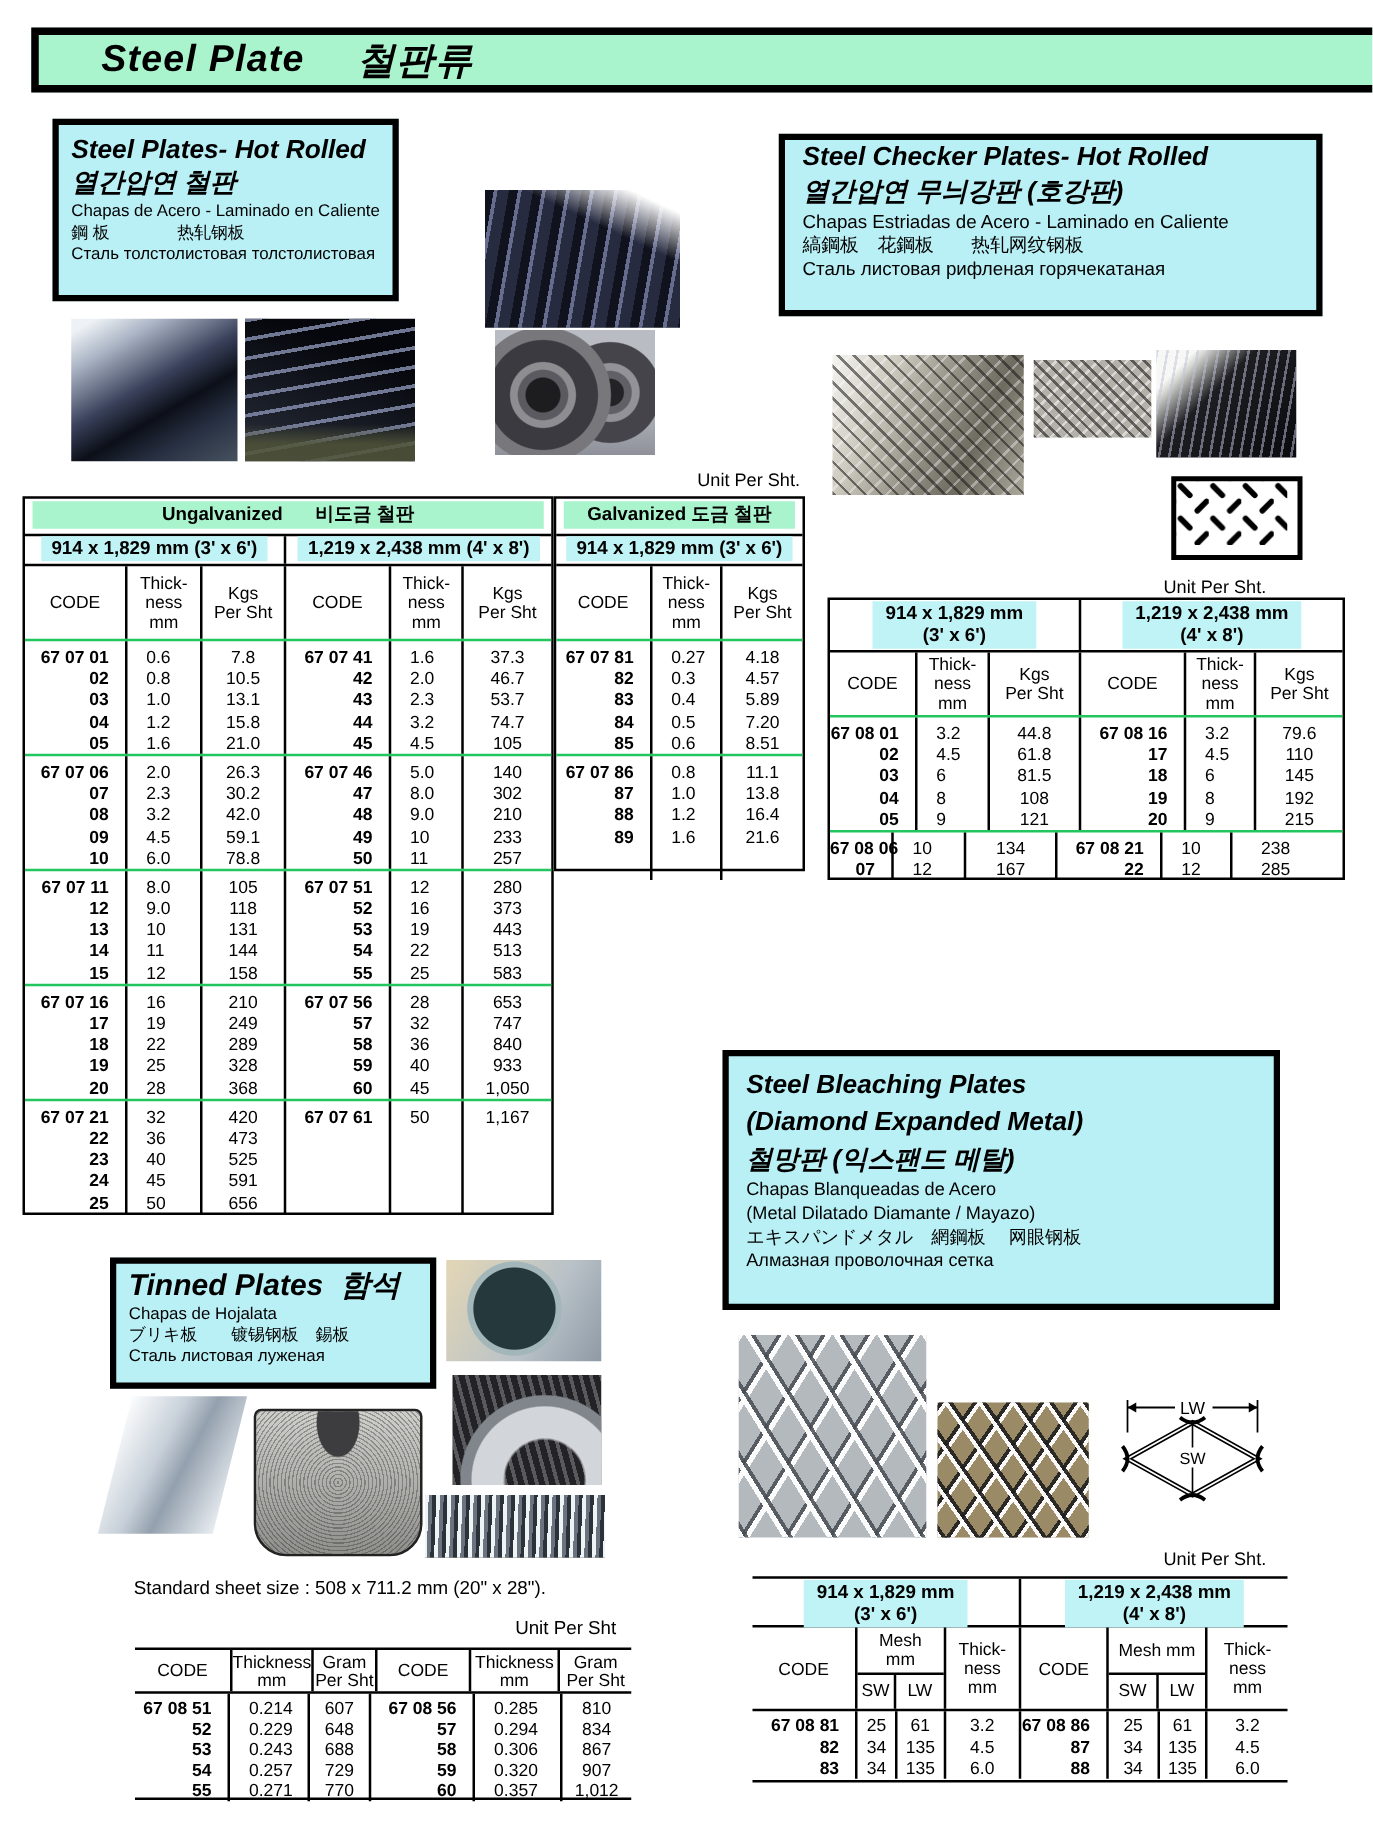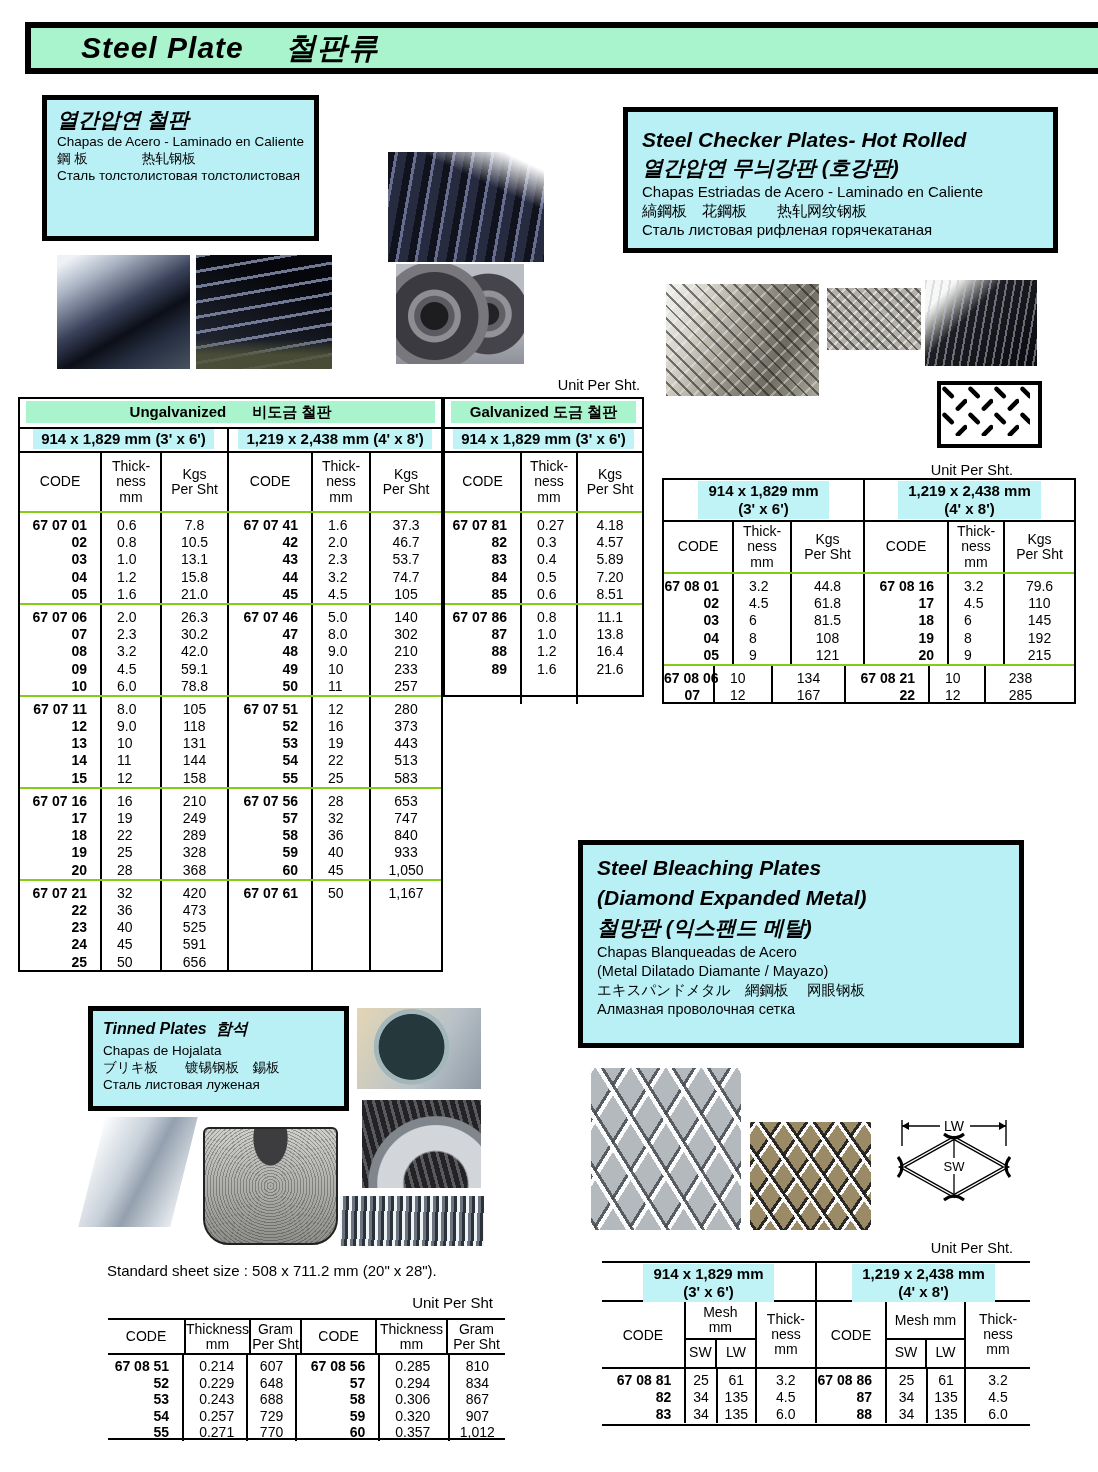--- a/index.html
+++ b/index.html
@@ -15,28 +15,28 @@
 
   
   .banner{left:25px;top:22px;width:1035px;height:40px;border:6px solid #000;background:var(--mint);
           display:flex;align-items:center;padding-left:50px;gap:42px;}
   .banner .t{font-size:30px;font-weight:bold;font-style:italic;letter-spacing:1px;}
   .langbox{border:5px solid #000;background:var(--cyanbox);box-sizing:border-box;}
   .langbox .h1{font-weight:bold;font-style:italic;margin:0;}
   .langbox .sm{font-size:13.5px;line-height:17px;}
   .box-hot{left:42px;top:95px;width:277px;height:146px;padding:6px 10px;}
   .box-hot .h1{font-size:21px;line-height:27px;}
-  .box-checker{left:623px;top:107px;width:435px;height:146px;padding:14px 14px;}
+  .box-checker{left:623px;top:107px;width:435px;height:146px;padding:0 14px;}
   .box-checker .h1{font-size:21px;line-height:28px;}
   .box-checker .sm{font-size:15px;line-height:19px;}
   .box-bleach{left:578px;top:840px;width:446px;height:208px;padding:8px 14px;}
   .box-bleach .h1{font-size:21px;line-height:30px;}
   .box-bleach .sm{font-size:14.5px;line-height:19px;}
   .box-tinned{left:88px;top:1006px;width:261px;height:105px;padding:5px 10px;}
-  .box-tinned .h1{font-size:16px;line-height:26px;}
+  .box-tinned .h1{font-size:24px;line-height:26px;}
   .box-tinned .sm{font-size:13.5px;line-height:17px;}
 
   .unit{font-size:14.5px;text-align:right;}
   .note{font-size:15px;}
 
   
   .tbl{box-sizing:border-box;border:2px solid #000;background:#fff;font-size:14px;}
   .mintrow{height:26px;border-bottom:2px solid #000;text-align:center;}
   .minthl{display:block;margin:2px 6px 0 6px;background:var(--mint);
           font-weight:bold;font-size:15px;line-height:22px;}
@@ -45,21 +45,21 @@
   .sizerow .sz{box-sizing:border-box;text-align:center;}
   .sizerow .sz.div{border-right:2px solid #000;}
   .cyanhl{display:inline-block;background:var(--cyanhl);font-weight:bold;font-size:15px;
           line-height:20px;padding:0 8px;}
   .cyanhl.two{line-height:18px;padding:1px 10px;}
   .hdrrow{display:flex;height:58px;}
   .hdrrow.h50{height:50px;}
   .hcol{box-sizing:border-box;border-right:2px solid #000;display:flex;align-items:center;justify-content:center;text-align:center;}
   .hcol:last-child{border-right:none;}
   .hcol .hin div{line-height:15.5px;font-size:14px;}
-  .block{display:flex;border-top:2px solid #84cc16;}
+  .block{display:flex;border-top:2px solid #22c55e;}
   .bcol{box-sizing:border-box;border-right:2px solid #000;padding-top:4px;}
   .bcol:last-child{border-right:none;}
   .ln{height:17.2px;line-height:17.2px;font-size:14px;white-space:pre;}
   .bcode{font-weight:bold;text-align:right;padding-right:13px;}
   .bval{text-align:left;padding-left:15px;}
   .bval.kg{text-align:center;padding-left:0;}
 
   
   .tn{box-sizing:border-box;border-top:2px solid #000;border-bottom:2px solid #000;font-size:14px;}
   .tn .hdrrow{height:33px;border-bottom:2px solid #000;}
@@ -146,20 +146,21 @@
 <body>
 
 <div class="page">
 
   <div class="abs banner">
     <span class="t">Steel Plate</span>
     <span class="t">철판류</span>
   </div>
 
   <div class="abs langbox box-hot">
+    <div class="h1">Steel Plates- Hot Rolled</div>
     <div class="h1">열간압연 철판</div>
     <div class="sm">Chapas de Acero - Laminado en Caliente</div>
     <div class="sm">鋼 板　　　　热轧钢板</div>
     <div class="sm">Сталь толстолистовая толстолистовая</div>
   </div>
 
   <div class="abs langbox box-checker">
     <div class="h1">Steel Checker Plates- Hot Rolled</div>
     <div class="h1">열간압연 무늬강판 (호강판)</div>
     <div class="sm">Chapas Estriadas de Acero - Laminado en Caliente</div>

